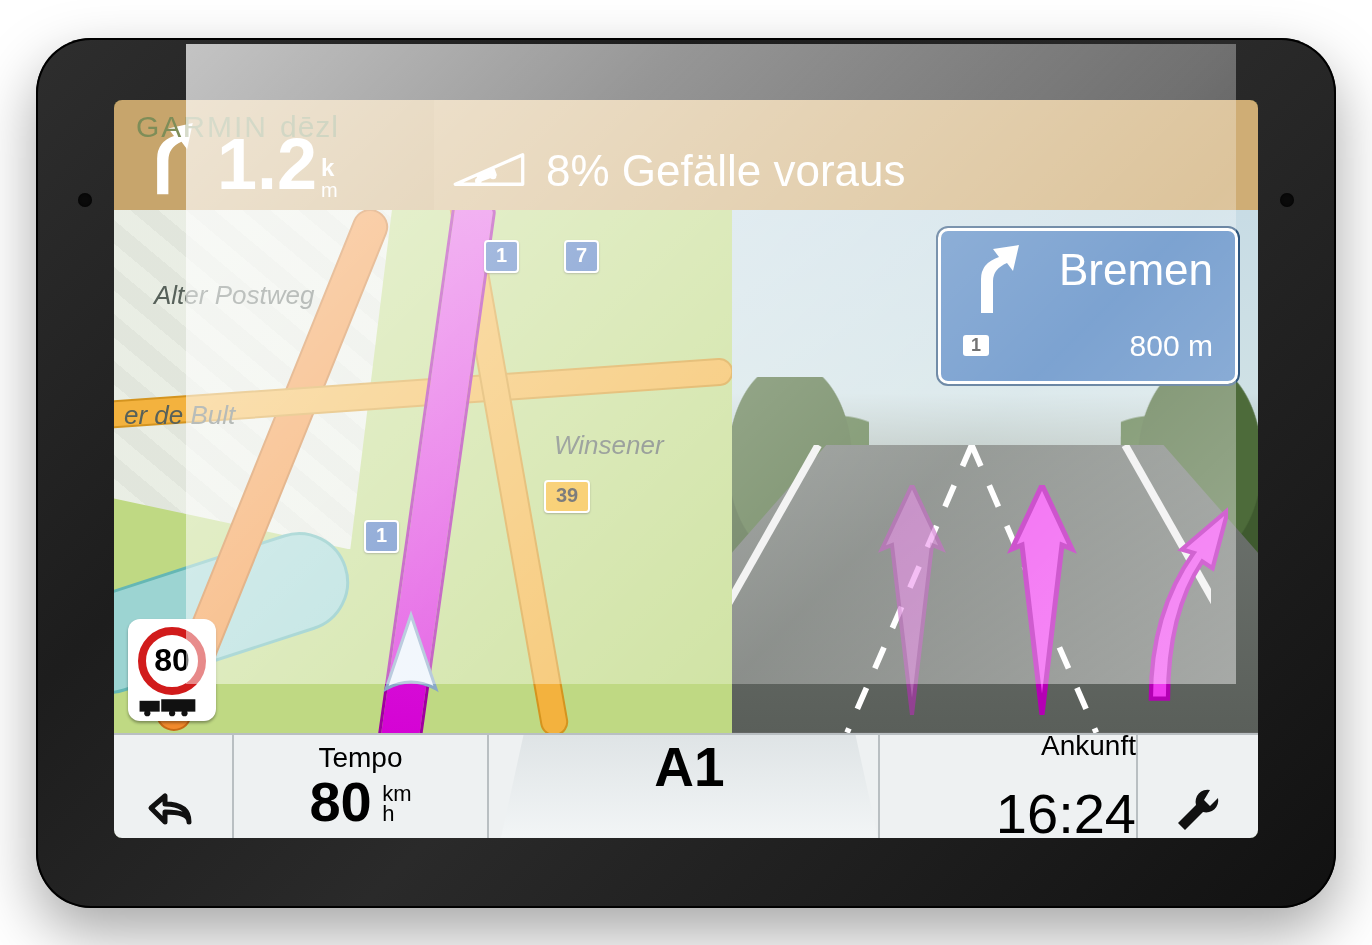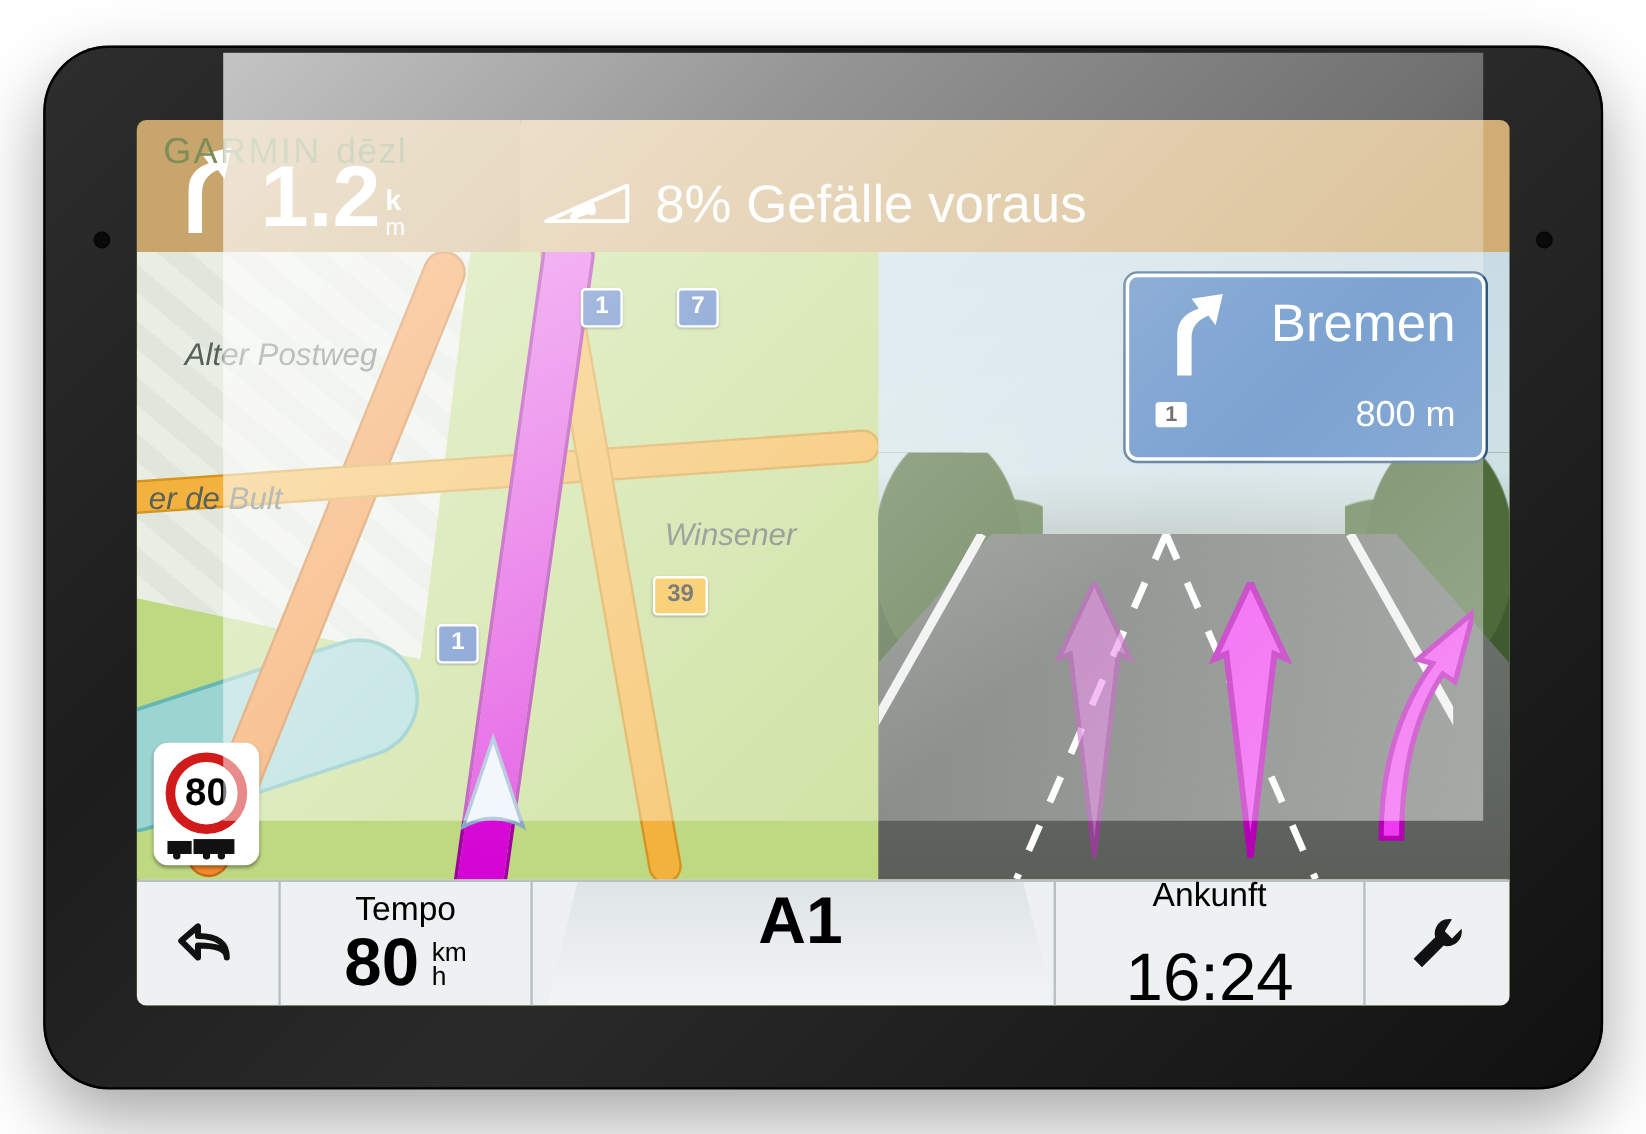--- a/index.html
+++ b/index.html
@@ -162,25 +162,25 @@
 
   
   .bottombar{
     height:105px; width:100%;
     display:flex; align-items:stretch;
     background:#eef1f2;
     border-top:2px solid #b9bfc2;
     z-index:20;
   }
   .bb-btn{
-    display:flex; align-items:center; justify-content:center;
+    display:flex; align-items:flex-end; justify-content:center;
     border-right:2px solid #b9bfc2;
   }
   .bb-back{ width:120px; }
-  .bb-speed{ width:210px; flex-direction:column; justify-content:center; align-items:center; gap:0;}
+  .bb-speed{ width:255px; flex-direction:column; justify-content:center; align-items:center; gap:0;}
   .bb-speed .lbl{font-size:28px;}
   .bb-speed .val{font-size:56px; font-weight:800; line-height:1;}
   .bb-speed .units{display:inline-block; font-size:22px; line-height:.9; font-weight:400; margin-left:6px;}
   .bb-speed .units span{display:block;}
   .bb-road{
     flex:1;
     background:linear-gradient(#dfe4e6,#f2f5f6);
     clip-path: polygon(6% 0,94% 0,100% 100%,0 100%);
     display:flex;align-items:flex-start;justify-content:center;
     padding-bottom:10px; font-size:55px; font-weight:700;

